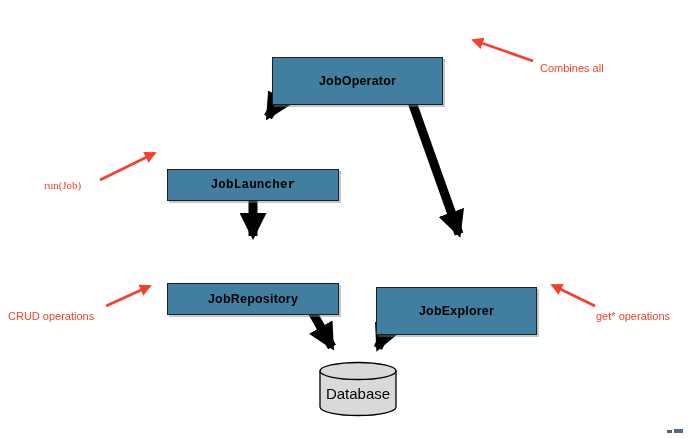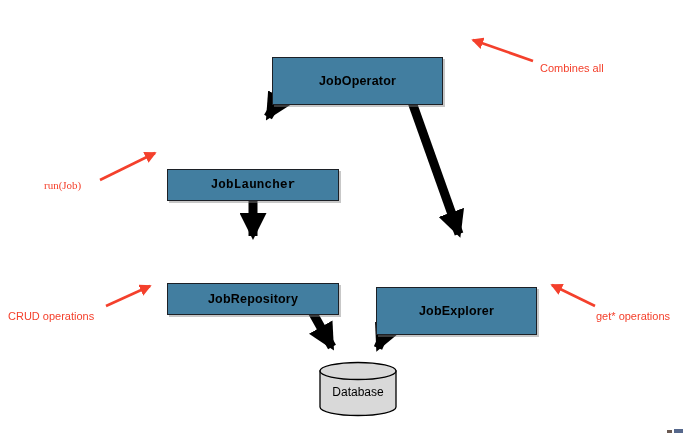--- a/index.html
+++ b/index.html
@@ -35,21 +35,21 @@
     position: absolute;
     color: #f4402c;
     font-size: 11px;
     white-space: nowrap;
   }
   .db-label {
     position: absolute;
     left: 320px; top: 385px;
     width: 76px;
     text-align: center;
-    font-size: 12px;
+    font-size: 15px;
     color: #000000;
   }
   .arrow-black { stroke: #000000; stroke-width: 9; fill: none; }
   .arrow-red   { stroke: #f4402c; stroke-width: 2.6; fill: none; }
   .frag { position: absolute; }
 </style>
 </head>
 <body>
 
 <div class="canvas">

